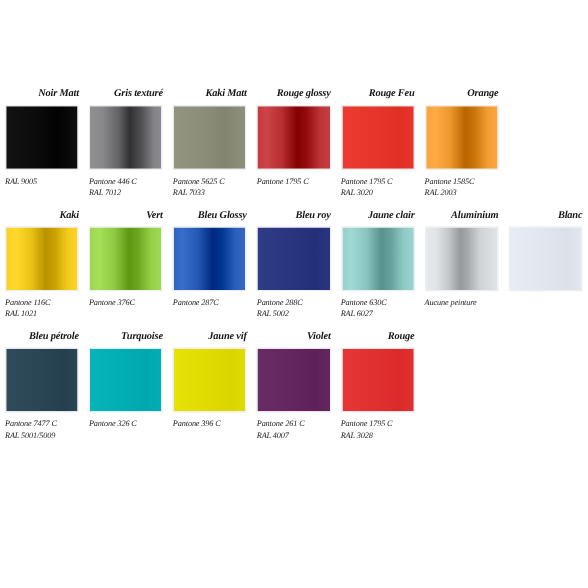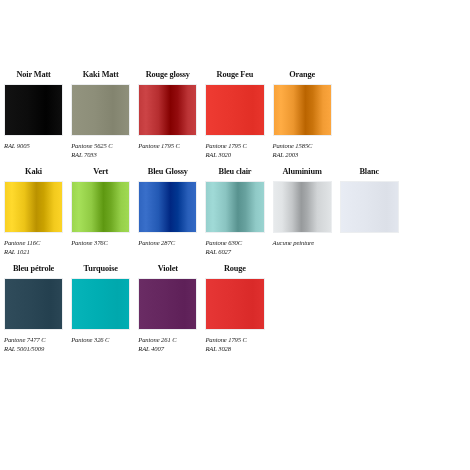--- a/index.html
+++ b/index.html
@@ -34,24 +34,25 @@
     box-sizing: border-box;
     padding: 0 4px;
     display: flex;
     flex-direction: column;
     align-items: stretch;
   }
 
   .cell-name {
     font-family: "Liberation Serif", serif;
     font-weight: bold;
+    font-style: italic;
     font-size: 8.3px;
     line-height: 10px;
     color: #151515;
-    text-align: center;
+    text-align: right;
     white-space: nowrap;
     letter-spacing: -0.15px;
     margin-bottom: 4px;
     height: 10px;
     overflow: visible;
   }
 
   .swatch {
     width: 100%;
     height: 52px;
@@ -89,20 +90,28 @@
   <div class="row">
     <div class="cell">
       <div class="cell-name">Noir Matt</div>
       <div class="swatch" style="background: linear-gradient(to right, rgb(18, 18, 18) 0%, rgb(12, 12, 12) 40%, rgb(2, 2, 2) 72%, rgb(14, 14, 14) 100%);"></div>
       <div class="cell-codes">
         <div class="code-line"></div>
         <div class="code-line">RAL 9005</div>
       </div>
     </div>
     <div class="cell">
+      <div class="cell-name">Gris texturé</div>
+      <div class="swatch" style="background: linear-gradient(to right, rgb(144, 144, 146) 0%, rgb(136, 136, 138) 18%, rgb(100, 100, 102) 40%, rgb(48, 48, 50) 56%, rgb(80, 80, 82) 72%, rgb(132, 132, 134) 90%, rgb(140, 140, 142) 100%);"></div>
+      <div class="cell-codes">
+        <div class="code-line">Pantone 446 C</div>
+        <div class="code-line">RAL 7012</div>
+      </div>
+    </div>
+    <div class="cell">
       <div class="cell-name">Kaki Matt</div>
       <div class="swatch" style="background: linear-gradient(to right, rgb(147, 148, 127) 0%, rgb(141, 142, 121) 40%, rgb(131, 132, 111) 72%, rgb(143, 144, 123) 100%);"></div>
       <div class="cell-codes">
         <div class="code-line">Pantone 5625 C</div>
         <div class="code-line">RAL 7033</div>
       </div>
     </div>
     <div class="cell">
       <div class="cell-name">Rouge glossy</div>
       <div class="swatch" style="background: linear-gradient(to right, rgb(194, 58, 60) 0%, rgb(204, 68, 70) 12%, rgb(182, 46, 48) 34%, rgb(132, 0, 0) 55%, rgb(148, 12, 14) 68%, rgb(188, 52, 54) 86%, rgb(198, 62, 64) 100%);"></div>
@@ -148,21 +157,29 @@
     </div>
     <div class="cell">
       <div class="cell-name">Bleu Glossy</div>
       <div class="swatch" style="background: linear-gradient(to right, rgb(47, 101, 192) 0%, rgb(57, 111, 202) 12%, rgb(35, 89, 180) 34%, rgb(0, 39, 130) 55%, rgb(1, 55, 146) 68%, rgb(41, 95, 186) 86%, rgb(51, 105, 196) 100%);"></div>
       <div class="cell-codes">
         <div class="code-line">Pantone 287C</div>
         <div class="code-line"></div>
       </div>
     </div>
     <div class="cell">
-      <div class="cell-name">Bleu clair</div>
+      <div class="cell-name">Bleu roy</div>
+      <div class="swatch" style="background: linear-gradient(to right, rgb(48, 59, 134) 0%, rgb(42, 53, 128) 45%, rgb(36, 47, 122) 80%, rgb(42, 53, 128) 100%);"></div>
+      <div class="cell-codes">
+        <div class="code-line">Pantone 288C</div>
+        <div class="code-line">RAL 5002</div>
+      </div>
+    </div>
+    <div class="cell">
+      <div class="cell-name">Jaune clair</div>
       <div class="swatch" style="background: linear-gradient(to right, rgb(150, 208, 205) 0%, rgb(160, 218, 215) 12%, rgb(138, 196, 193) 34%, rgb(88, 146, 143) 55%, rgb(104, 162, 159) 68%, rgb(144, 202, 199) 86%, rgb(154, 212, 209) 100%);"></div>
       <div class="cell-codes">
         <div class="code-line">Pantone 630C</div>
         <div class="code-line">RAL 6027</div>
       </div>
     </div>
     <div class="cell">
       <div class="cell-name">Aluminium</div>
       <div class="swatch" style="background: linear-gradient(to right, rgb(231, 234, 236) 0%, rgb(225, 228, 230) 14%, rgb(195, 198, 200) 32%, rgb(151, 154, 156) 48%, rgb(167, 170, 172) 58%, rgb(209, 212, 214) 76%, rgb(225, 228, 230) 100%);"></div>
       <div class="cell-codes">
@@ -187,20 +204,28 @@
       <div class="cell-codes">
         <div class="code-line">Pantone 7477 C</div>
         <div class="code-line">RAL 5001/5009</div>
       </div>
     </div>
     <div class="cell">
       <div class="cell-name">Turquoise</div>
       <div class="swatch" style="background: linear-gradient(to right, rgb(6, 180, 185) 0%, rgb(0, 174, 179) 45%, rgb(0, 168, 173) 80%, rgb(0, 174, 179) 100%);"></div>
       <div class="cell-codes">
         <div class="code-line">Pantone 326 C</div>
+        <div class="code-line"></div>
+      </div>
+    </div>
+    <div class="cell">
+      <div class="cell-name">Jaune vif</div>
+      <div class="swatch" style="background: linear-gradient(to right, rgb(230, 225, 6) 0%, rgb(224, 219, 0) 45%, rgb(218, 213, 0) 80%, rgb(224, 219, 0) 100%);"></div>
+      <div class="cell-codes">
+        <div class="code-line">Pantone 396 C</div>
         <div class="code-line"></div>
       </div>
     </div>
     <div class="cell">
       <div class="cell-name">Violet</div>
       <div class="swatch" style="background: linear-gradient(to right, rgb(106, 44, 100) 0%, rgb(100, 38, 94) 45%, rgb(94, 32, 88) 80%, rgb(100, 38, 94) 100%);"></div>
       <div class="cell-codes">
         <div class="code-line">Pantone 261 C</div>
         <div class="code-line">RAL 4007</div>
       </div>

